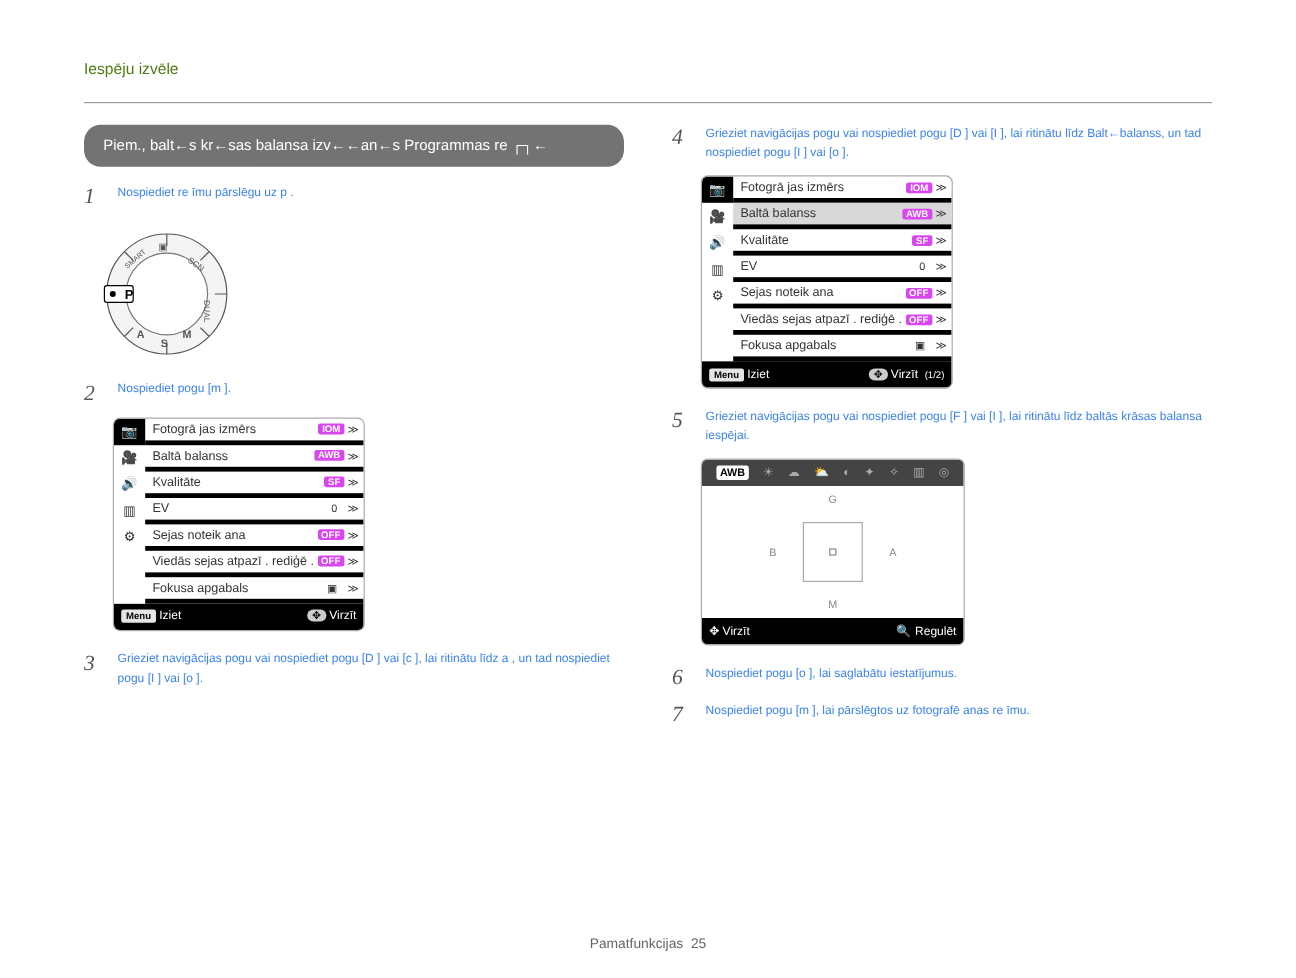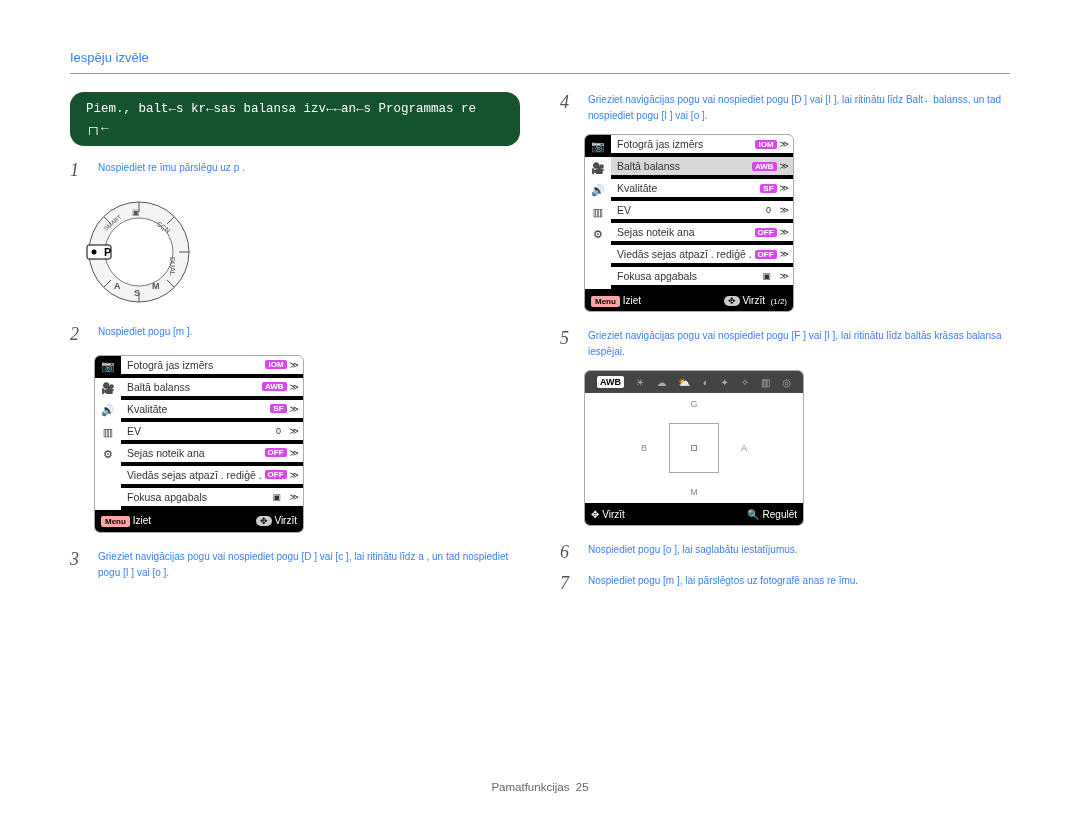--- a/index.html
+++ b/index.html
@@ -6,45 +6,45 @@
   body {
     font-family: Arial, Helvetica, sans-serif;
     font-size: 13px;
     color: #333;
     background: #fff;
     width: 1080px;
     height: 815px;
     position: relative;
     padding: 50px 70px 30px 70px;
   }
-  .header { font-size: 13px; color: #3b82f6; margin-bottom: 8px; }
+  .header { font-size: 13px; color: #4d7c0f; margin-bottom: 20px; }
   .header-rule { border: none; border-top: 1px solid #999; margin-bottom: 18px; }
   .columns { display: flex; gap: 40px; }
   .col { flex: 1; }
   .pill {
-    background: #14532d; color: #fff; border-radius: 14px;
-    padding: 8px 16px; font-size: 12.5px; line-height: 1.5; margin-bottom: 14px; font-family: Liberation Mono, monospace;
+    background: #737373; color: #fff; border-radius: 14px;
+    padding: 8px 16px; font-size: 12.5px; line-height: 1.5; margin-bottom: 14px;
   }
   .step { display: flex; align-items: flex-start; gap: 12px; margin-bottom: 10px; }
   .step-num { font-style: italic; font-family: Georgia, serif; font-size: 18px; color: #555; width: 16px; flex: 0 0 auto; }
   .step-text { font-size: 10px; line-height: 1.6; color: #3b82f6; }
   .mode-dial { margin: 6px 0 14px 14px; width: 110px; height: 110px; }
   .menu-screen { border: 1px solid #aaa; border-radius: 6px; width: 210px; margin: 6px 0 16px 24px; background: #fff; overflow: hidden; }
   .menu-body { display: flex; }
   .menu-icons { width: 26px; background: #fff; display: flex; flex-direction: column; }
   .menu-icon-cell { height: 22px; display: flex; align-items: center; justify-content: center; font-size: 11px; color: #333; }
   .menu-icon-cell.filled { background: #000; color: #fff; }
   .menu-rows { flex: 1; }
   .menu-row { height: 22px; display: flex; align-items: center; justify-content: space-between; padding: 0 4px 0 6px; font-size: 10.5px; color: #333; border-bottom: 4px solid #000000; }
   .menu-row.highlight { background: #d8d8d8; }
   .menu-row .val { font-size: 9px; color: #333; display: flex; align-items: center; gap: 3px; }
   .menu-row .val .chev { font-size: 9px; }
   .badge { font-size: 8px; background: #d946ef; color: #fff; padding: 0 3px; border-radius: 2px; font-weight: bold; }
   .menu-footer { background: #000; color: #fff; display: flex; align-items: center; justify-content: space-between; height: 22px; padding: 0 6px; font-size: 10px; }
-  .menu-footer .menu-btn { background: #fca5a5; color: #000; font-size: 8px; padding: 1px 4px; border-radius: 2px; font-weight: bold; }
+  .menu-footer .menu-btn { background: #e5e5e5; color: #000; font-size: 8px; padding: 1px 4px; border-radius: 2px; font-weight: bold; }
   .menu-footer .nav-dot { font-size: 9px; background: #ccc; color:#000; border-radius:6px; padding:0 4px; }
   .page-indicator { font-size: 8px; }
 
   .wb-screen { border: 1px solid #aaa; border-radius: 6px; width: 220px; margin: 8px 0 16px 24px; background: #fff; overflow: hidden; }
   .wb-top { background: #444; height: 22px; display: flex; align-items: center; justify-content: space-around; padding: 0 6px; }
   .wb-top .wb-opt { color: #aaa; font-size: 10px; }
   .wb-top .wb-opt.sel { background: #fff; color: #000; padding: 1px 3px; border-radius: 2px; font-size: 9px; font-weight: bold; }
   .wb-grid-area { height: 110px; position: relative; display: flex; align-items: center; justify-content: center; color: #888; font-size: 9px; }
   .wb-square { width: 50px; height: 50px; border: 1px solid #aaa; position: relative; }
   .wb-square .center { position: absolute; left: 50%; top: 50%; width: 6px; height: 6px; border: 1px solid #888; transform: translate(-50%,-50%); }

